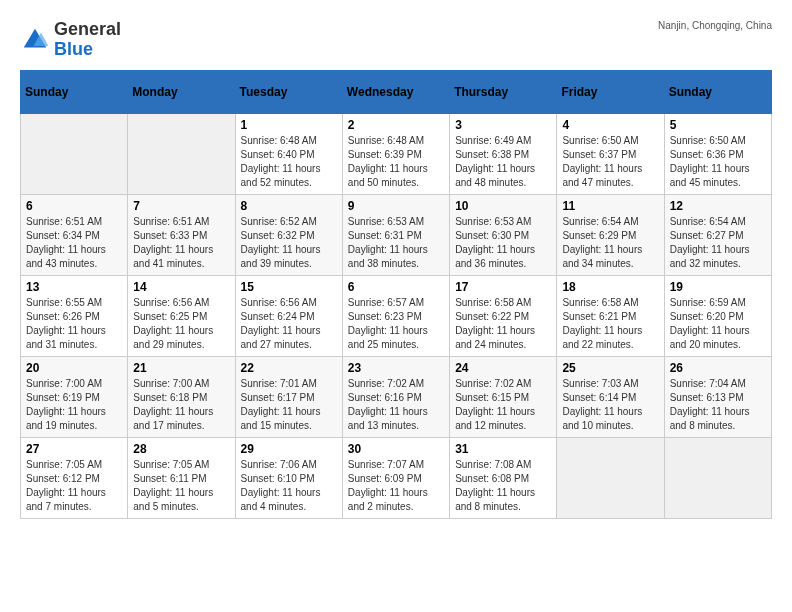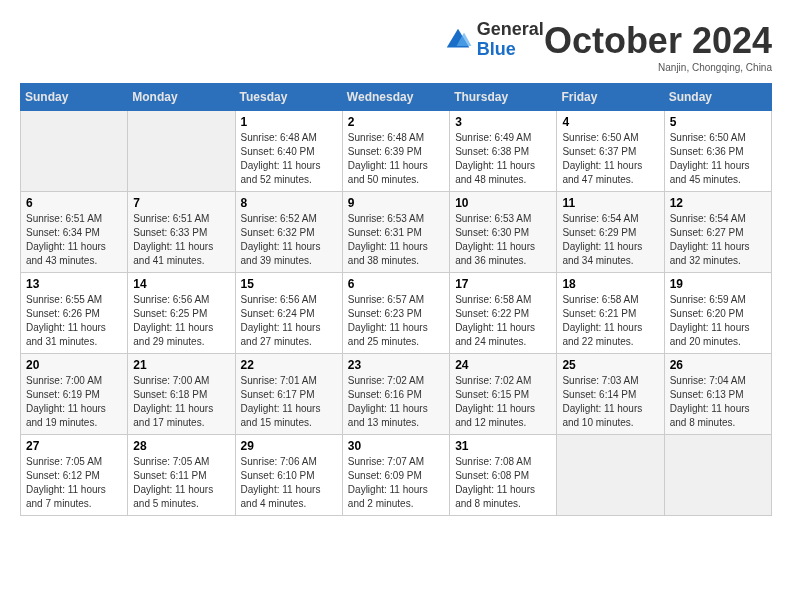--- a/index.html
+++ b/index.html
@@ -5,21 +5,21 @@
     * { box-sizing: border-box; margin: 0; padding: 0; }
     body {
       font-family: Arial, sans-serif;
       background: #fff;
       width: 792px;
       min-height: 612px;
       padding: 20px;
     }
     .header-section {
       display: flex;
-      justify-content: flex-end;
+      justify-content: space-between;
       align-items: flex-start;
       margin-bottom: 10px;
     }
     .logo {
       display: flex;
       align-items: center;
       gap: 4px;
     }
     .logo-text {
       font-size: 18px;
@@ -44,22 +44,22 @@
       font-size: 10px;
       color: #555;
     }
     .calendar {
       width: 100%;
       border-collapse: collapse;
       font-size: 11px;
     }
     .calendar thead tr th {
       background-color: #2c6fba;
-      color: #e5e5e5;
-      padding: 6px 4px;
+      color: #000000;
+      padding: 14px 4px;
       text-align: left;
       font-size: 12px;
       border: 1px solid #2c6fba;
     }
     .calendar tbody tr td {
       border: 1px solid #ccc;
       vertical-align: top;
       padding: 4px 5px;
       width: calc(100% / 7);
       min-height: 80px;
@@ -95,21 +95,20 @@
     <div>
       <div class="logo-text">
         <span>General</span>
       </div>
       <div class="logo-text logo-blue">
         <span>Blue</span>
       </div>
     </div>
   </div>
   <div class="title-section">
-    <div class="main-title">October 2024</div>
     <div class="subtitle">Nanjin, Chongqing, China</div>
   </div>
 </div>
 
 <table class="calendar">
   <thead>
     <tr>
     <th>Sunday</th>
         <th>Monday</th>
         <th>Tuesday</th>

